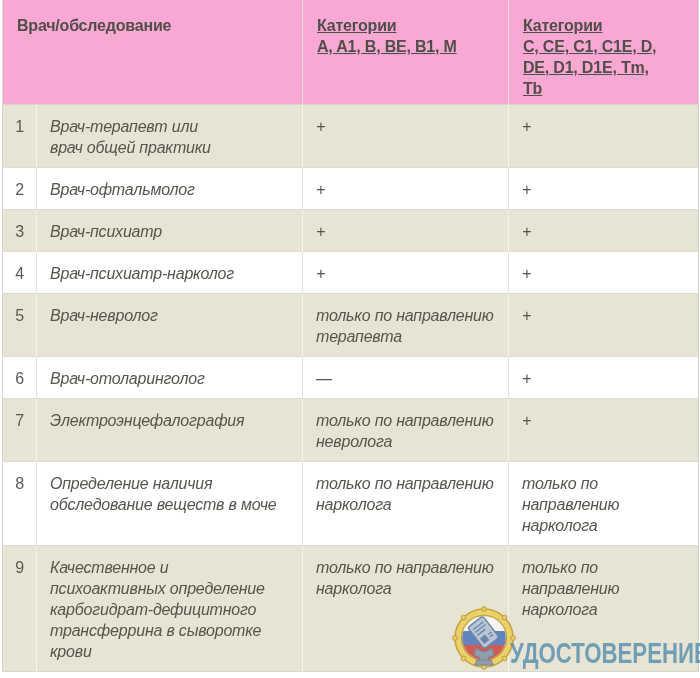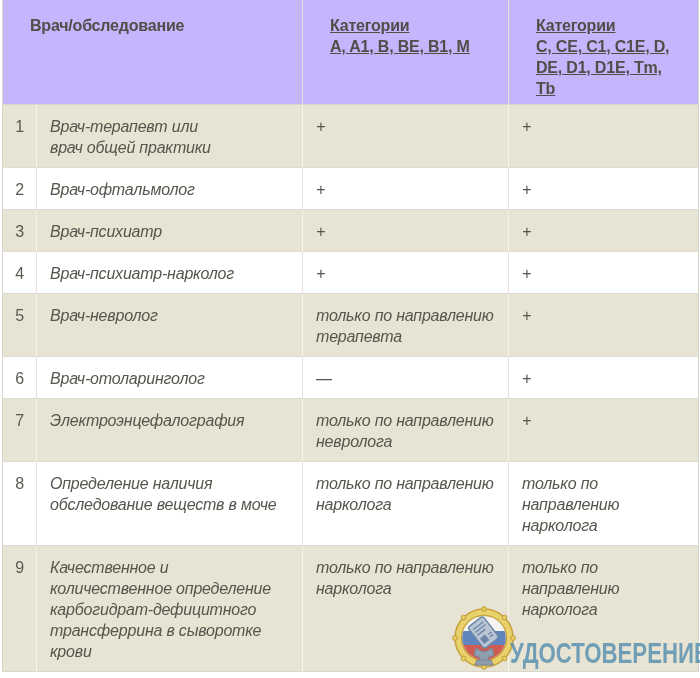--- a/index.html
+++ b/index.html
@@ -28,24 +28,24 @@
     line-height: 21px;
     letter-spacing: -0.2px;
   }
   th, td {
     vertical-align: top;
     text-align: left;
     white-space: pre-line;
     word-wrap: break-word;
   }
   thead th {
-    background: #c4b5fd;
+    background: #f9a8d4;
     font-weight: bold;
     color: #504e48;
-    padding: 15px 12px 5px 27px;
+    padding: 15px 12px 5px 14px;
     border-bottom: 1px solid #d8d6cc;
   }
   thead th.h2, thead th.h3 {
     border-left: 1px solid #e3e1d9;
     text-decoration: underline;
   }
   tbody td {
     padding: 11px 12px 9px 13px;
     border-top: 1px solid #dedcd2;
   }
@@ -178,21 +178,21 @@
 обследование веществ в моче</td>
       <td class="c2">только по направлению
 нарколога</td>
       <td class="c3">только по
 направлению
 нарколога</td>
     </tr>
     <tr>
       <td class="num">9</td>
       <td class="name">Качественное и
-количественное определение
+психоактивных определение
 карбогидрат-дефицитного
 трансферрина в сыворотке
 крови</td>
       <td class="c2">только по направлению
 нарколога</td>
       <td class="c3">только по
 направлению
 нарколога</td>
     </tr>
   </tbody>

